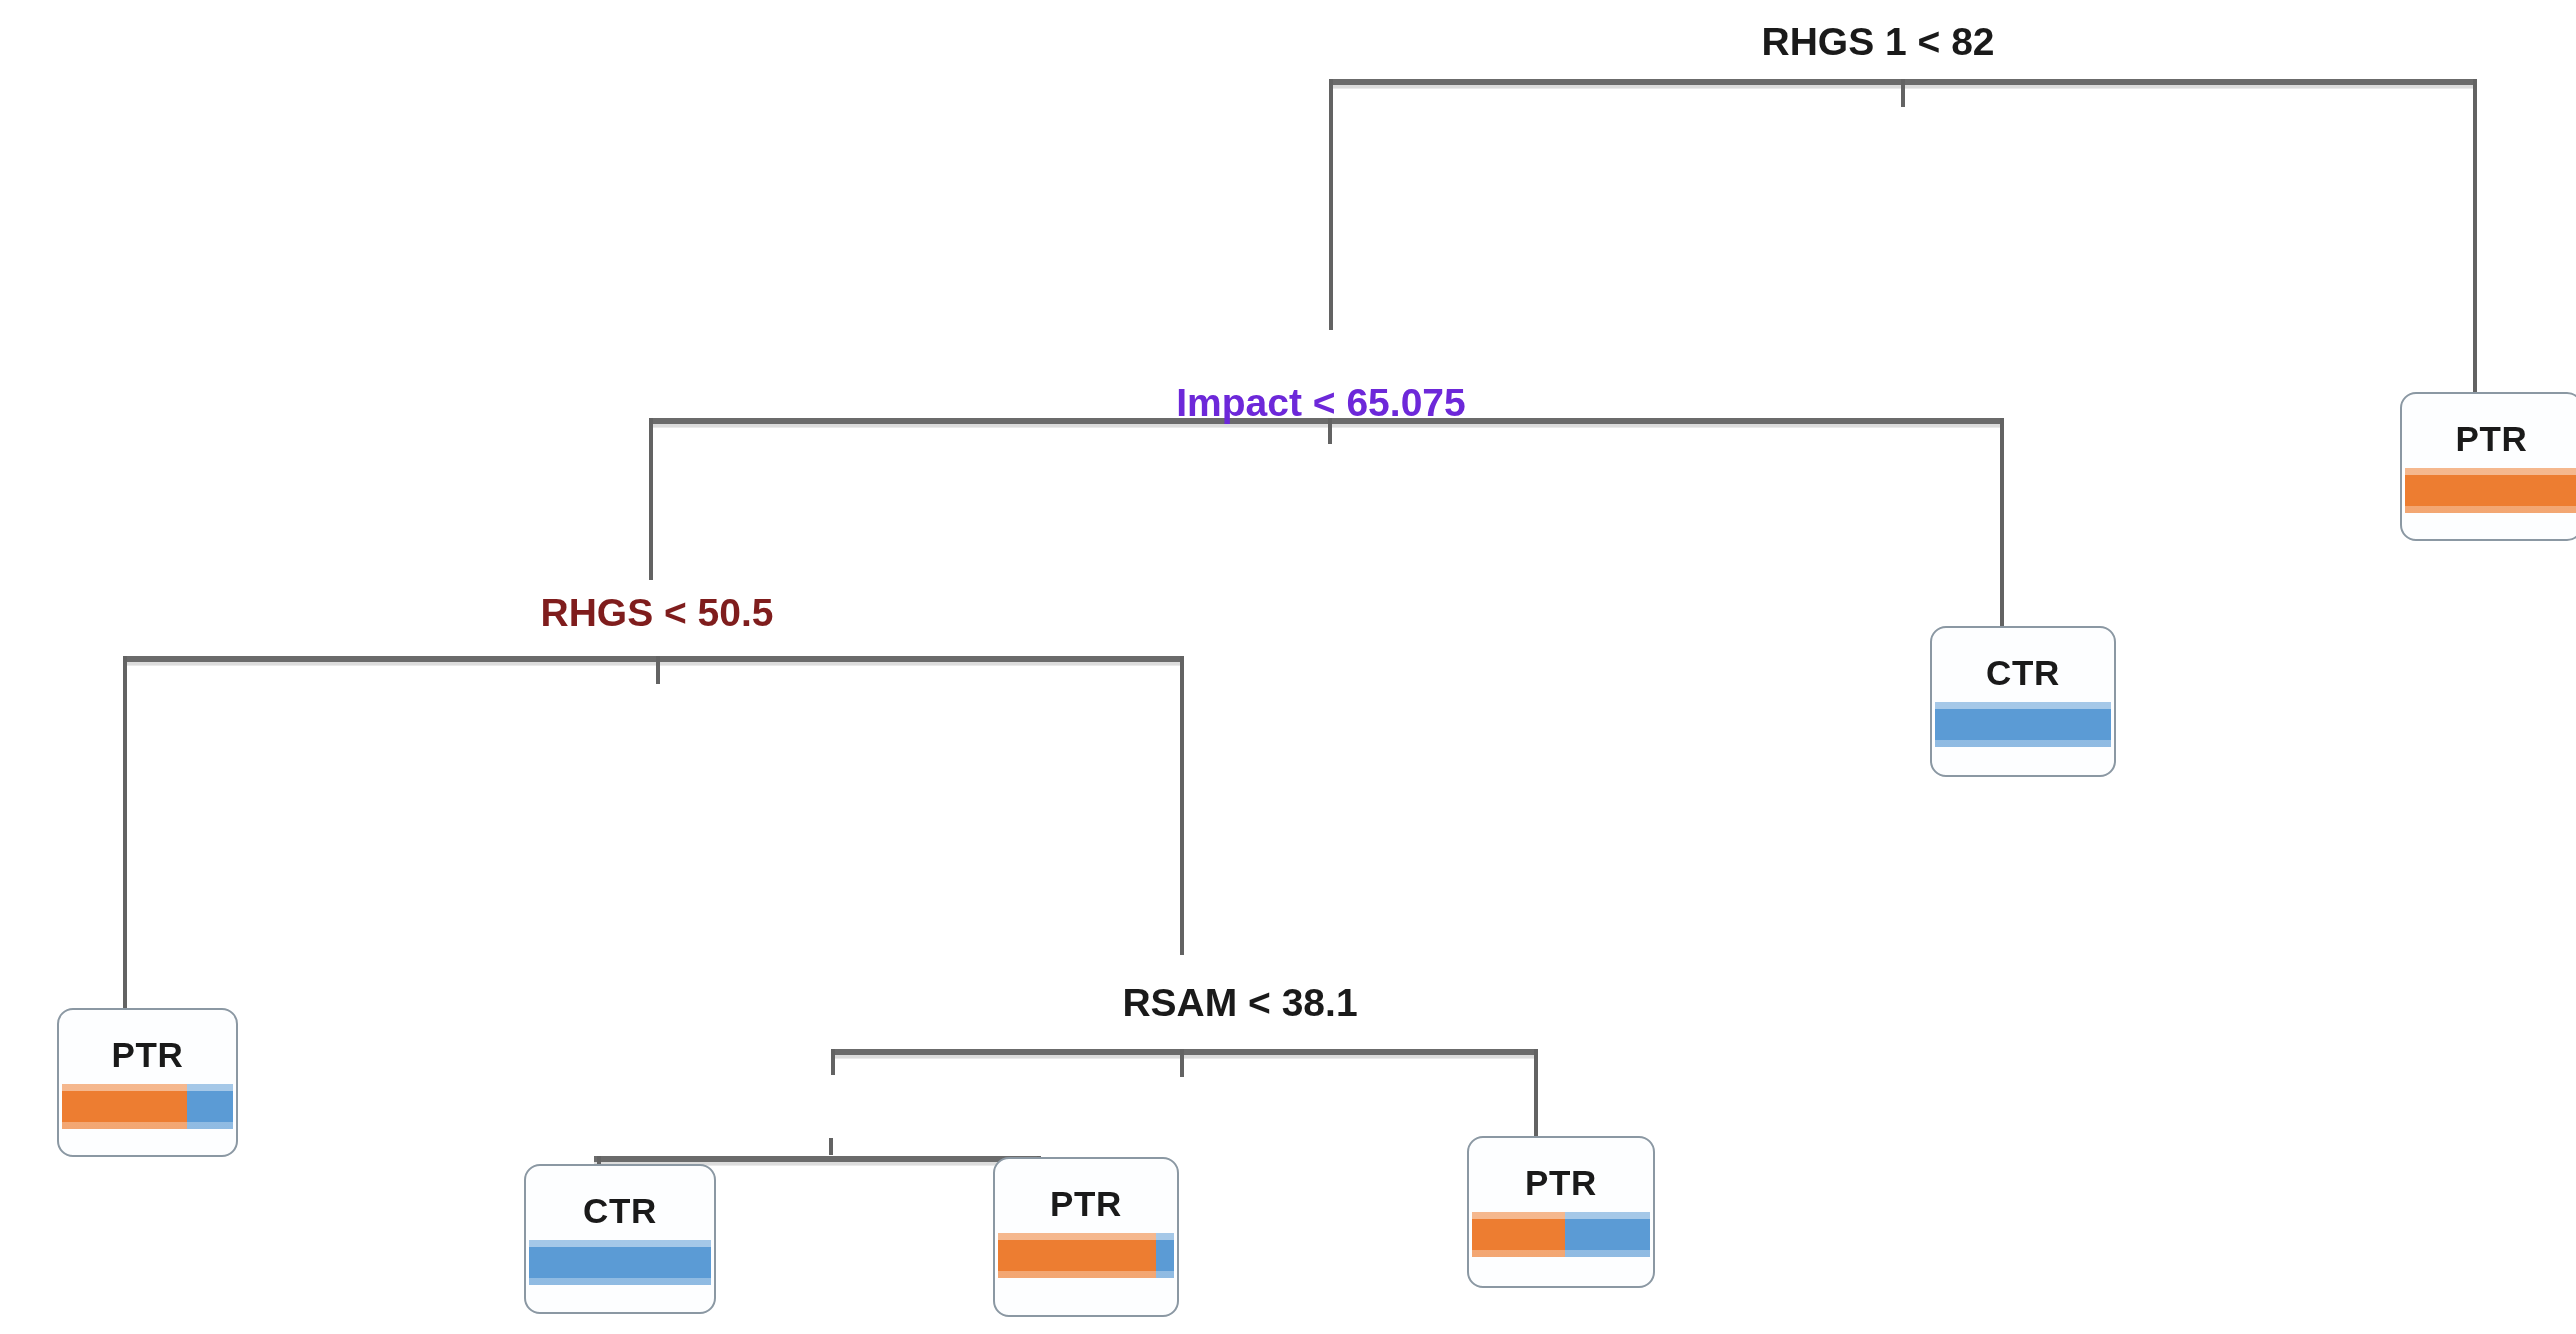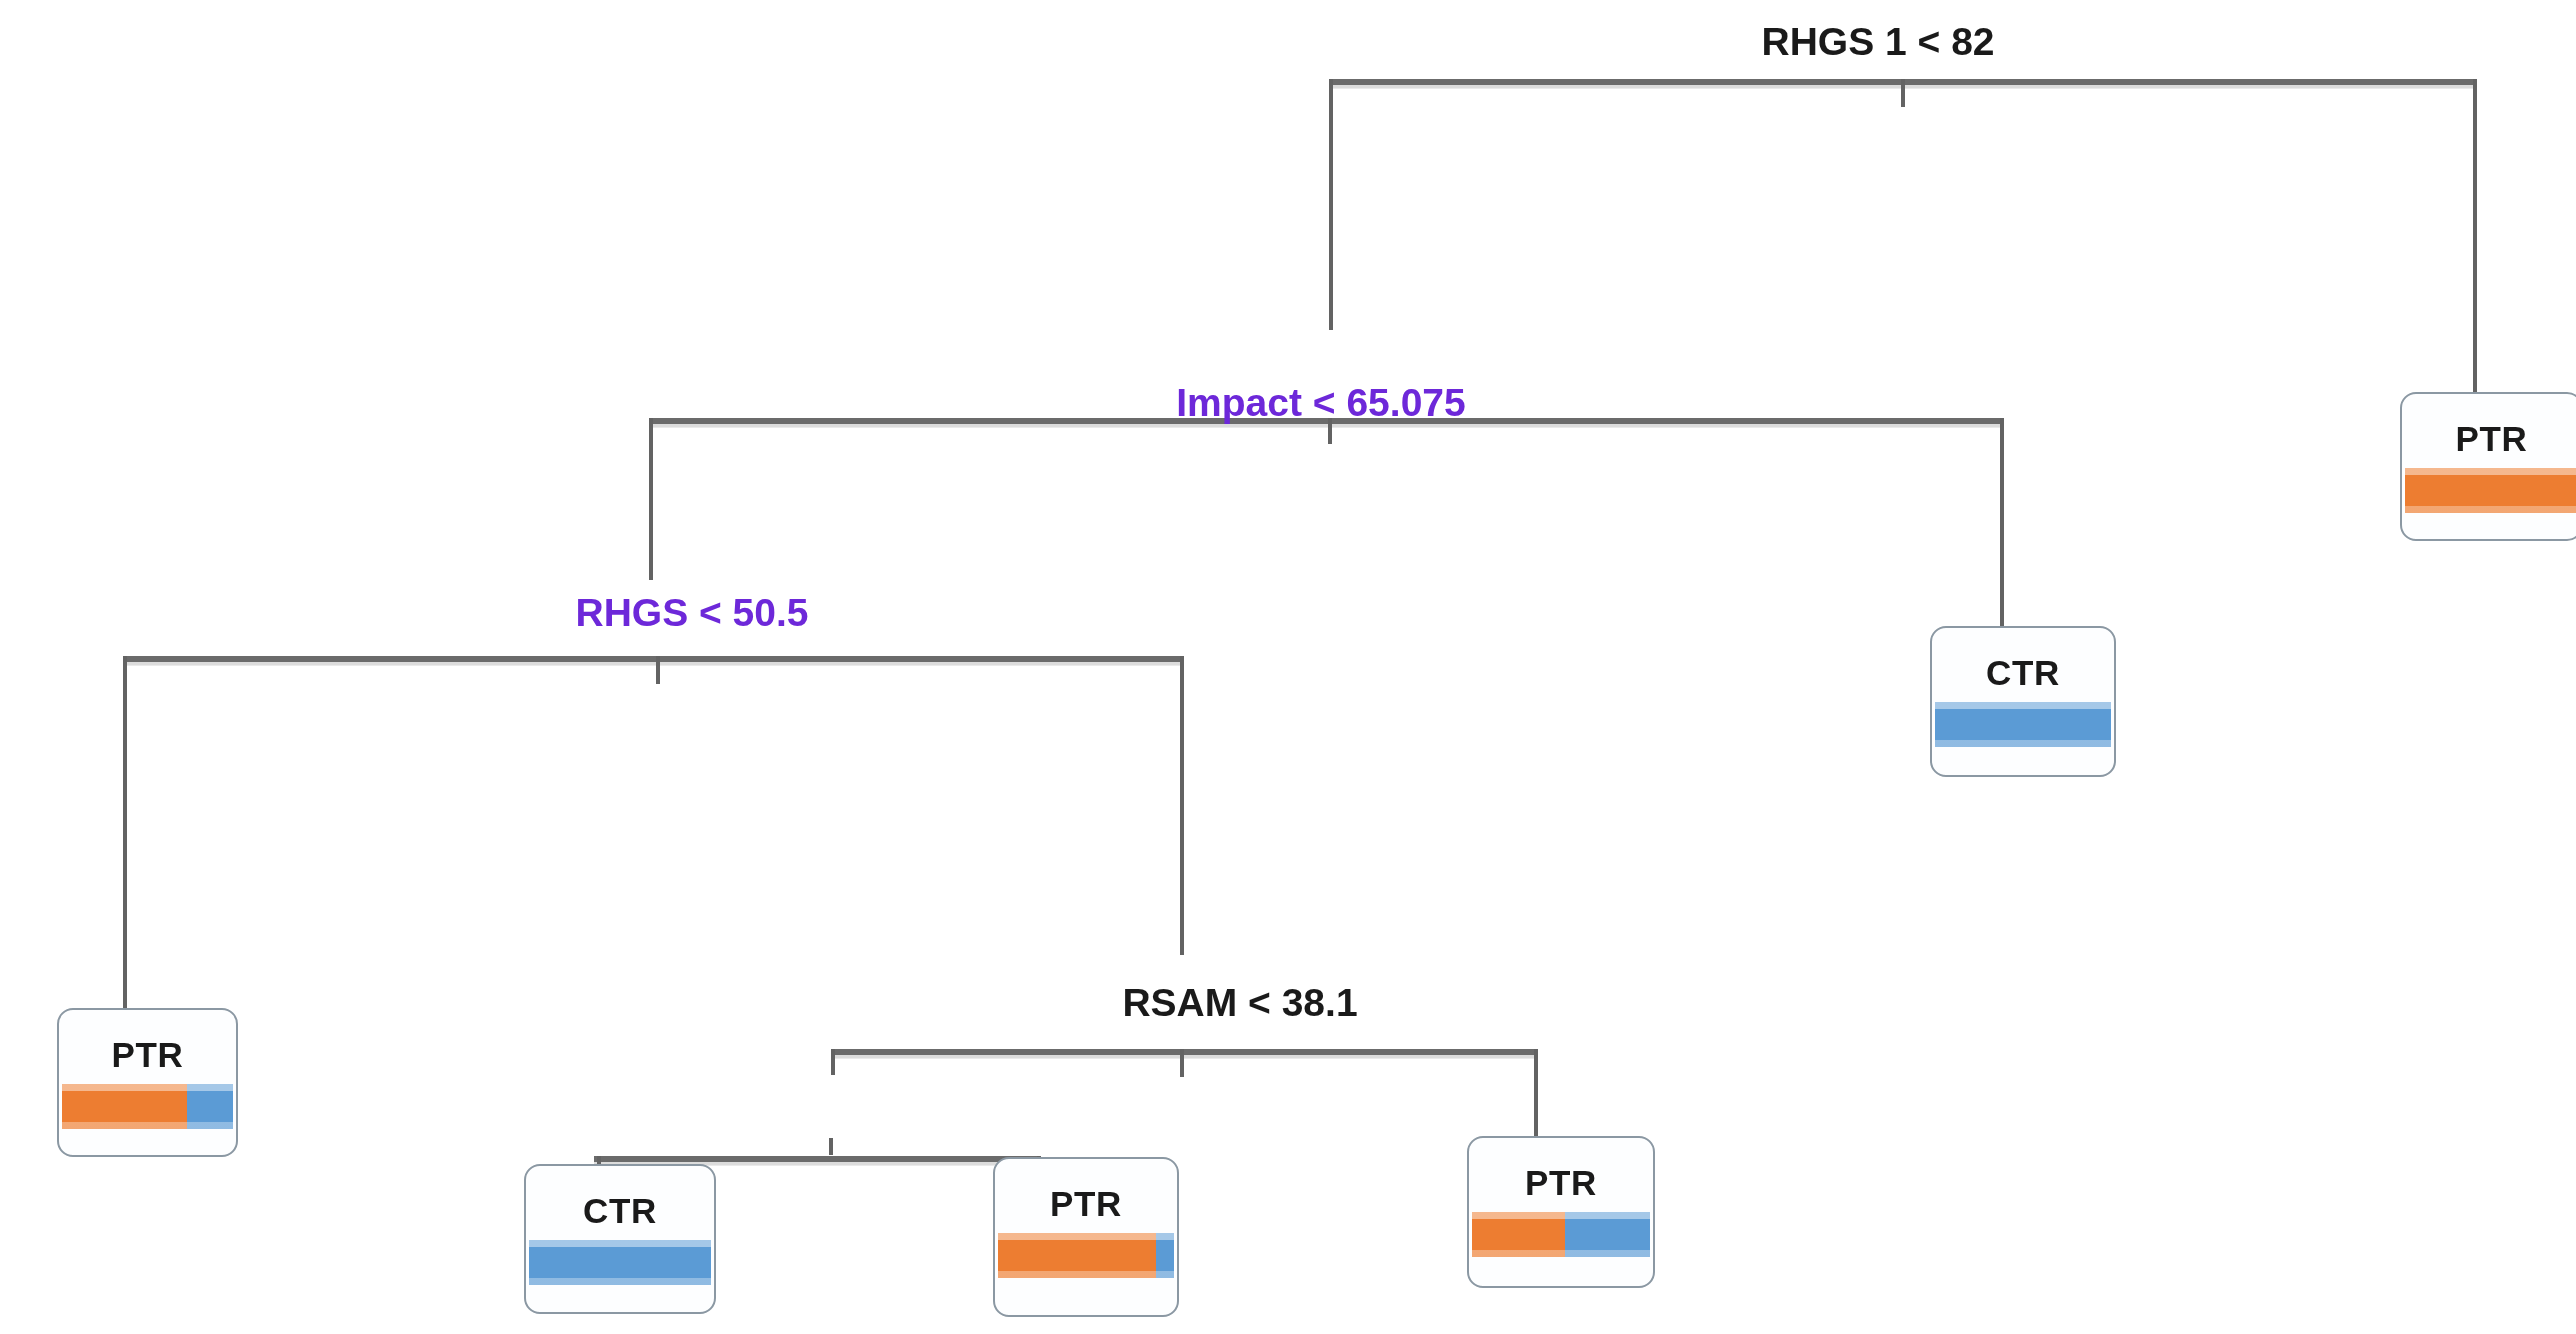--- a/index.html
+++ b/index.html
@@ -74,21 +74,21 @@
     <div class="split-label" style="left: 1878px; top: 42px; color: rgb(26, 26, 26);">RHGS 1 &lt; 82</div>
     <div class="hline" style="left: 649px; top: 418px; width: 1354px; background: rgb(107, 107, 107);"></div>
     <div class="vline" style="left: 1328px; top: 418px; height: 26px; background: rgb(99, 99, 99);"></div>
     <div class="vline" style="left: 649px; top: 418px; height: 162px; background: rgb(99, 99, 99);"></div>
     <div class="vline" style="left: 2000px; top: 418px; height: 211px; background: rgb(99, 99, 99);"></div>
     <div class="split-label" style="left: 1321px; top: 381px; color: #6d28d9; margin-top: 22px;">Impact &lt; 65.075</div>
     <div class="hline" style="left: 123px; top: 656px; width: 1060px; background: rgb(107, 107, 107);"></div>
     <div class="vline" style="left: 656px; top: 656px; height: 27.5px; background: rgb(99, 99, 99);"></div>
     <div class="vline" style="left: 123px; top: 656px; height: 355px; background: rgb(99, 99, 99);"></div>
     <div class="vline" style="left: 1180px; top: 656px; height: 299px; background: rgb(99, 99, 99);"></div>
-    <div class="split-label" style="left: 692px; top: 613px; color: #6d28d9;">RHGS &lt; 50.5</div>
+    <div class="split-label" style="left: 657px; top: 613px; color: #7f1d1d;">RHGS &lt; 50.5</div>
     <div class="hline" style="left: 831px; top: 1049px; width: 706px; background: rgb(107, 107, 107);"></div>
     <div class="vline" style="left: 1180px; top: 1049px; height: 27.5px; background: rgb(99, 99, 99);"></div>
     <div class="vline" style="left: 831px; top: 1049px; height: 26px; background: rgb(99, 99, 99);"></div>
     <div class="vline" style="left: 1534px; top: 1049px; height: 91px; background: rgb(99, 99, 99);"></div>
     <div class="split-label" style="left: 1240px; top: 1003px; color: rgb(26, 26, 26);">RSAM &lt; 38.1</div>
     <div class="hline" style="left: 594px; top: 1156px; width: 446px; background: rgb(107, 107, 107);"></div>
     <div class="vline" style="left: 829px; top: 1138px; height: 17.3px; background: rgb(99, 99, 99);"></div>
     <div class="vline" style="left: 597px; top: 1156px; height: 14.4px; background: rgb(99, 99, 99);"></div>
     <div class="vline" style="left: 1037px; top: 1156px; height: 10px; background: rgb(99, 99, 99);"></div>
     <div class="leaf" style="left: 2372px; top: 392px; width: 183px; height: 149px; border-color: rgb(139, 152, 163); background: rgb(253, 254, 255);">

